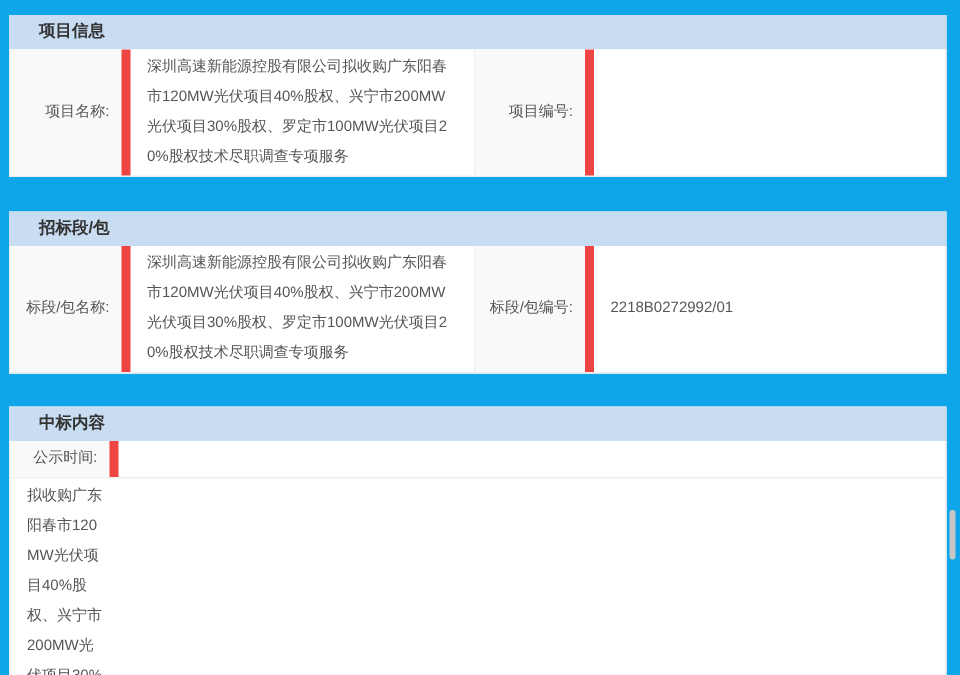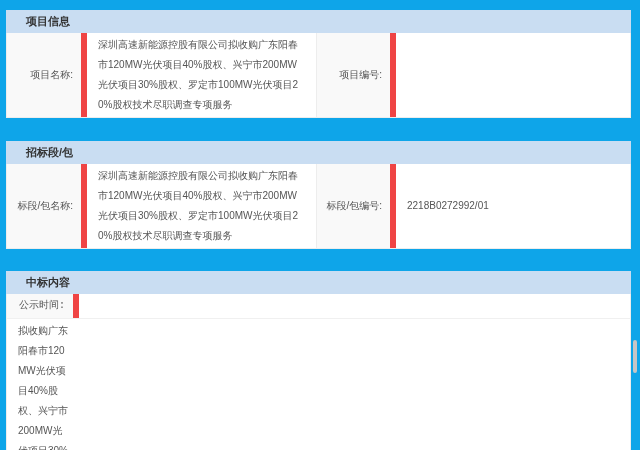--- a/index.html
+++ b/index.html
@@ -20,21 +20,21 @@
   }
   .panel-body{
     border:1px solid #ededed;border-top:none;box-sizing:border-box;background:#ffffff;
   }
   .row{display:grid;}
   .row + .row{border-top:1px solid #f0f0f0;}
   .cols-a{grid-template-columns:80px 230px 79px 1fr;}
   .cols-b{grid-template-columns:72px 1fr;}
   .h62{min-height:62px;}
   .h63{min-height:63px;}
-  .h23{min-height:23px;font-family:Liberation Mono, monospace;}
+  .h23{min-height:23px;}
   .h45{min-height:45px;}
   .h25{min-height:25px;}
   .cell{
     display:flex;align-items:center;box-sizing:border-box;
     font-size:10px;color:#555555;line-height:20px;
   }
   .cell.label{
     background:#f9f9f9;justify-content:flex-end;text-align:right;
     padding:2px 8px 2px 4px;border-right:6px solid #ef4444;
   }

